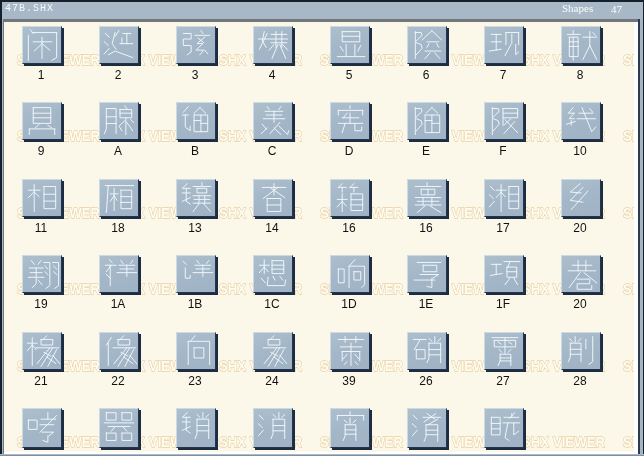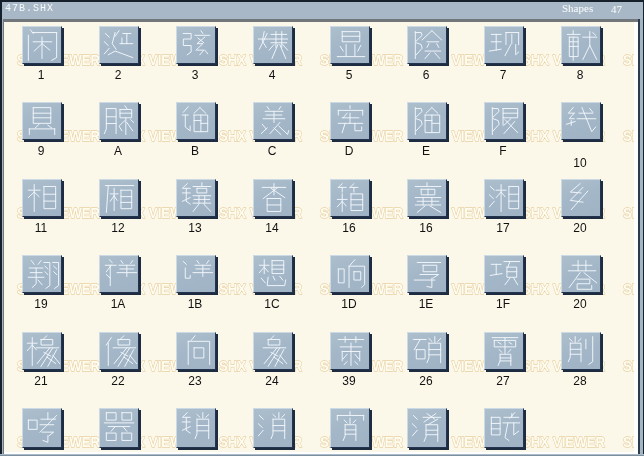--- a/index.html
+++ b/index.html
@@ -293,21 +293,21 @@
       <path d="M11.5 5.0 L6.5 11.0 L12.5 11.0"></path>
       <path d="M12.5 11.0 L7.5 17.0 L12.5 17.0"></path>
       <path d="M9.5 19.0 L9.5 24.0"></path>
       <path d="M4.5 23.0 L13.5 20.0"></path>
       <path d="M17.5 11.0 L31.5 11.0"></path>
       <path d="M15.5 17.0 L34.5 17.0"></path>
       <path d="M20.5 5.0 L30.5 31.0 L34.5 26.0"></path>
       <path d="M28.5 6.0 L31.5 10.0"></path>
     </svg>
   </div>
-<div class="lab" style="left:561px;top:156px">10</div>
+<div class="lab" style="left:561px;top:144px">10</div>
 <div class="tile" style="left:22px;top:179px;">
     <svg width="39" height="37" viewBox="0 0 40 40" preserveAspectRatio="none" style="position:absolute;left:0;top:0" fill="none" stroke="#f2f7fb" stroke-width="1" stroke-linecap="square" shape-rendering="crispEdges">
       <path d="M11.5 5.0 L11.5 34.0"></path>
       <path d="M5.5 11.0 L17.5 11.0"></path>
       <path d="M11.5 13.0 L5.5 19.0"></path>
       <path d="M11.5 13.0 L16.5 18.0"></path>
       <path d="M21.5 7.0 L33.5 7.0 L33.5 31.0 L21.5 31.0 L21.5 7.0"></path>
       <path d="M21.5 15.4 L33.5 15.4"></path>
       <path d="M21.5 22.8 L33.5 22.8"></path>
     </svg>
@@ -319,21 +319,21 @@
       <path d="M8.5 6.0 L6.5 35.0"></path>
       <path d="M14.5 9.0 L14.5 33.0"></path>
       <path d="M10.5 15.0 L18.5 15.0"></path>
       <path d="M14.5 17.0 L10.5 23.0"></path>
       <path d="M14.5 17.0 L17.5 22.0"></path>
       <path d="M21.5 11.0 L32.5 11.0 L32.5 31.0 L21.5 31.0 L21.5 11.0"></path>
       <path d="M21.5 18.0 L32.5 18.0"></path>
       <path d="M21.5 24.2 L32.5 24.2"></path>
     </svg>
   </div>
-<div class="lab" style="left:99px;top:221px">12</div>
+<div class="lab" style="left:99px;top:221px">18</div>
 <div class="tile" style="left:176px;top:179px;">
     <svg width="39" height="37" viewBox="0 0 40 40" preserveAspectRatio="none" style="position:absolute;left:0;top:0" fill="none" stroke="#f2f7fb" stroke-width="1" stroke-linecap="square" shape-rendering="crispEdges">
       <path d="M10.5 4.0 L5.5 9.0"></path>
       <path d="M6.5 9.0 L13.5 9.0"></path>
       <path d="M5.5 14.0 L13.5 14.0"></path>
       <path d="M9.5 9.0 L9.5 23.0"></path>
       <path d="M5.5 23.0 L13.5 19.0"></path>
       <path d="M9.5 23.0 L13.5 26.0"></path>
       <path d="M25.5 3.0 L25.5 6.0"></path>
       <path d="M16.5 7.0 L34.5 7.0"></path>

